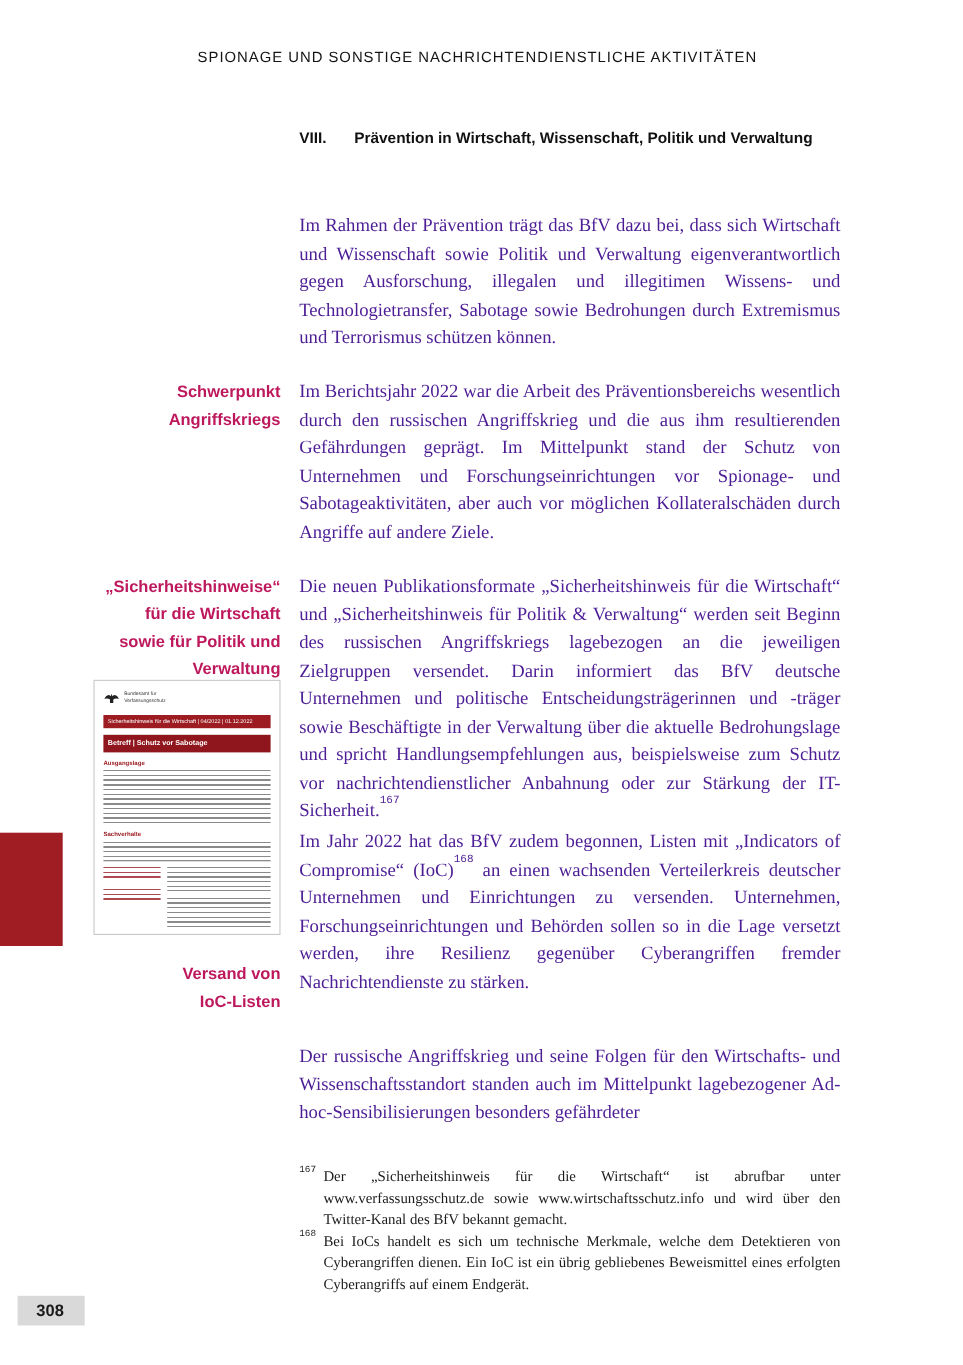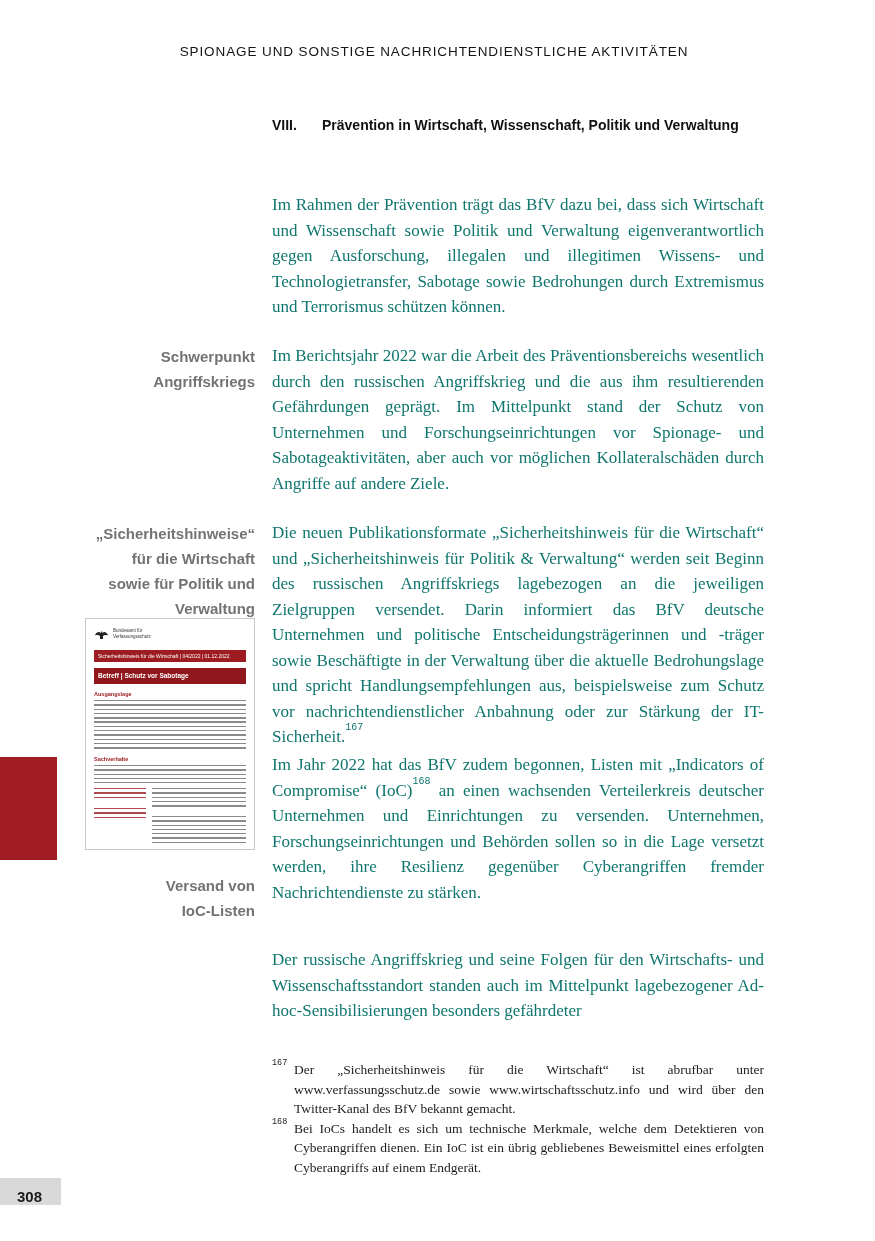--- a/index.html
+++ b/index.html
@@ -41,40 +41,40 @@
 
   
   .body-para {
     position: absolute;
     left: 272px; width: 492px;
     margin: 0;
     font-size: 17px;
     line-height: 25.5px;
     text-align: justify;
     hyphens: auto;
-    color: #0f766e;
+    color: #4c1d95;
   }
   .body-para sup, .fn-num {
     font-size: 10px;
     line-height: 0;
     position: relative;
     top: -5px;
     font-family: Liberation Mono, monospace;
   }
 
   
   .margin-note {
     position: absolute;
     left: 55px; width: 200px;
     text-align: right;
     font-family: "Liberation Sans", sans-serif;
     font-weight: bold;
     font-size: 15px;
     line-height: 25px;
-    color: #737373;
+    color: #be185d;
   }
 
   
   .red-tab {
     position: absolute;
     left: 0; top: 757px;
     width: 57px; height: 103px;
     background: #a01d24;
   }
 
@@ -123,25 +123,25 @@
     line-height: 19.5px;
     color: #1c1c1c;
   }
   .footnote { display: flex; }
   .footnote .fn-num { flex: none; width: 22px; font-size: 8.5px; top: 3px; }
   .footnote .fn-text { flex: 1; text-align: justify; hyphens: auto; }
 
   
   .pageno-bar {
     position: absolute;
-    left: 0; top: 1178px;
+    left: 16px; top: 1178px;
     width: 61px; height: 27px;
     background: #d9d9d9;
     display: flex;
-    align-items: flex-end;
+    align-items: center;
   }
   .pageno-bar span {
     font-family: "Liberation Sans", sans-serif;
     font-weight: bold;
     font-size: 15px;
     color: #1a1a1a;
     padding-left: 17px;
   }
 </style>
 </head>

